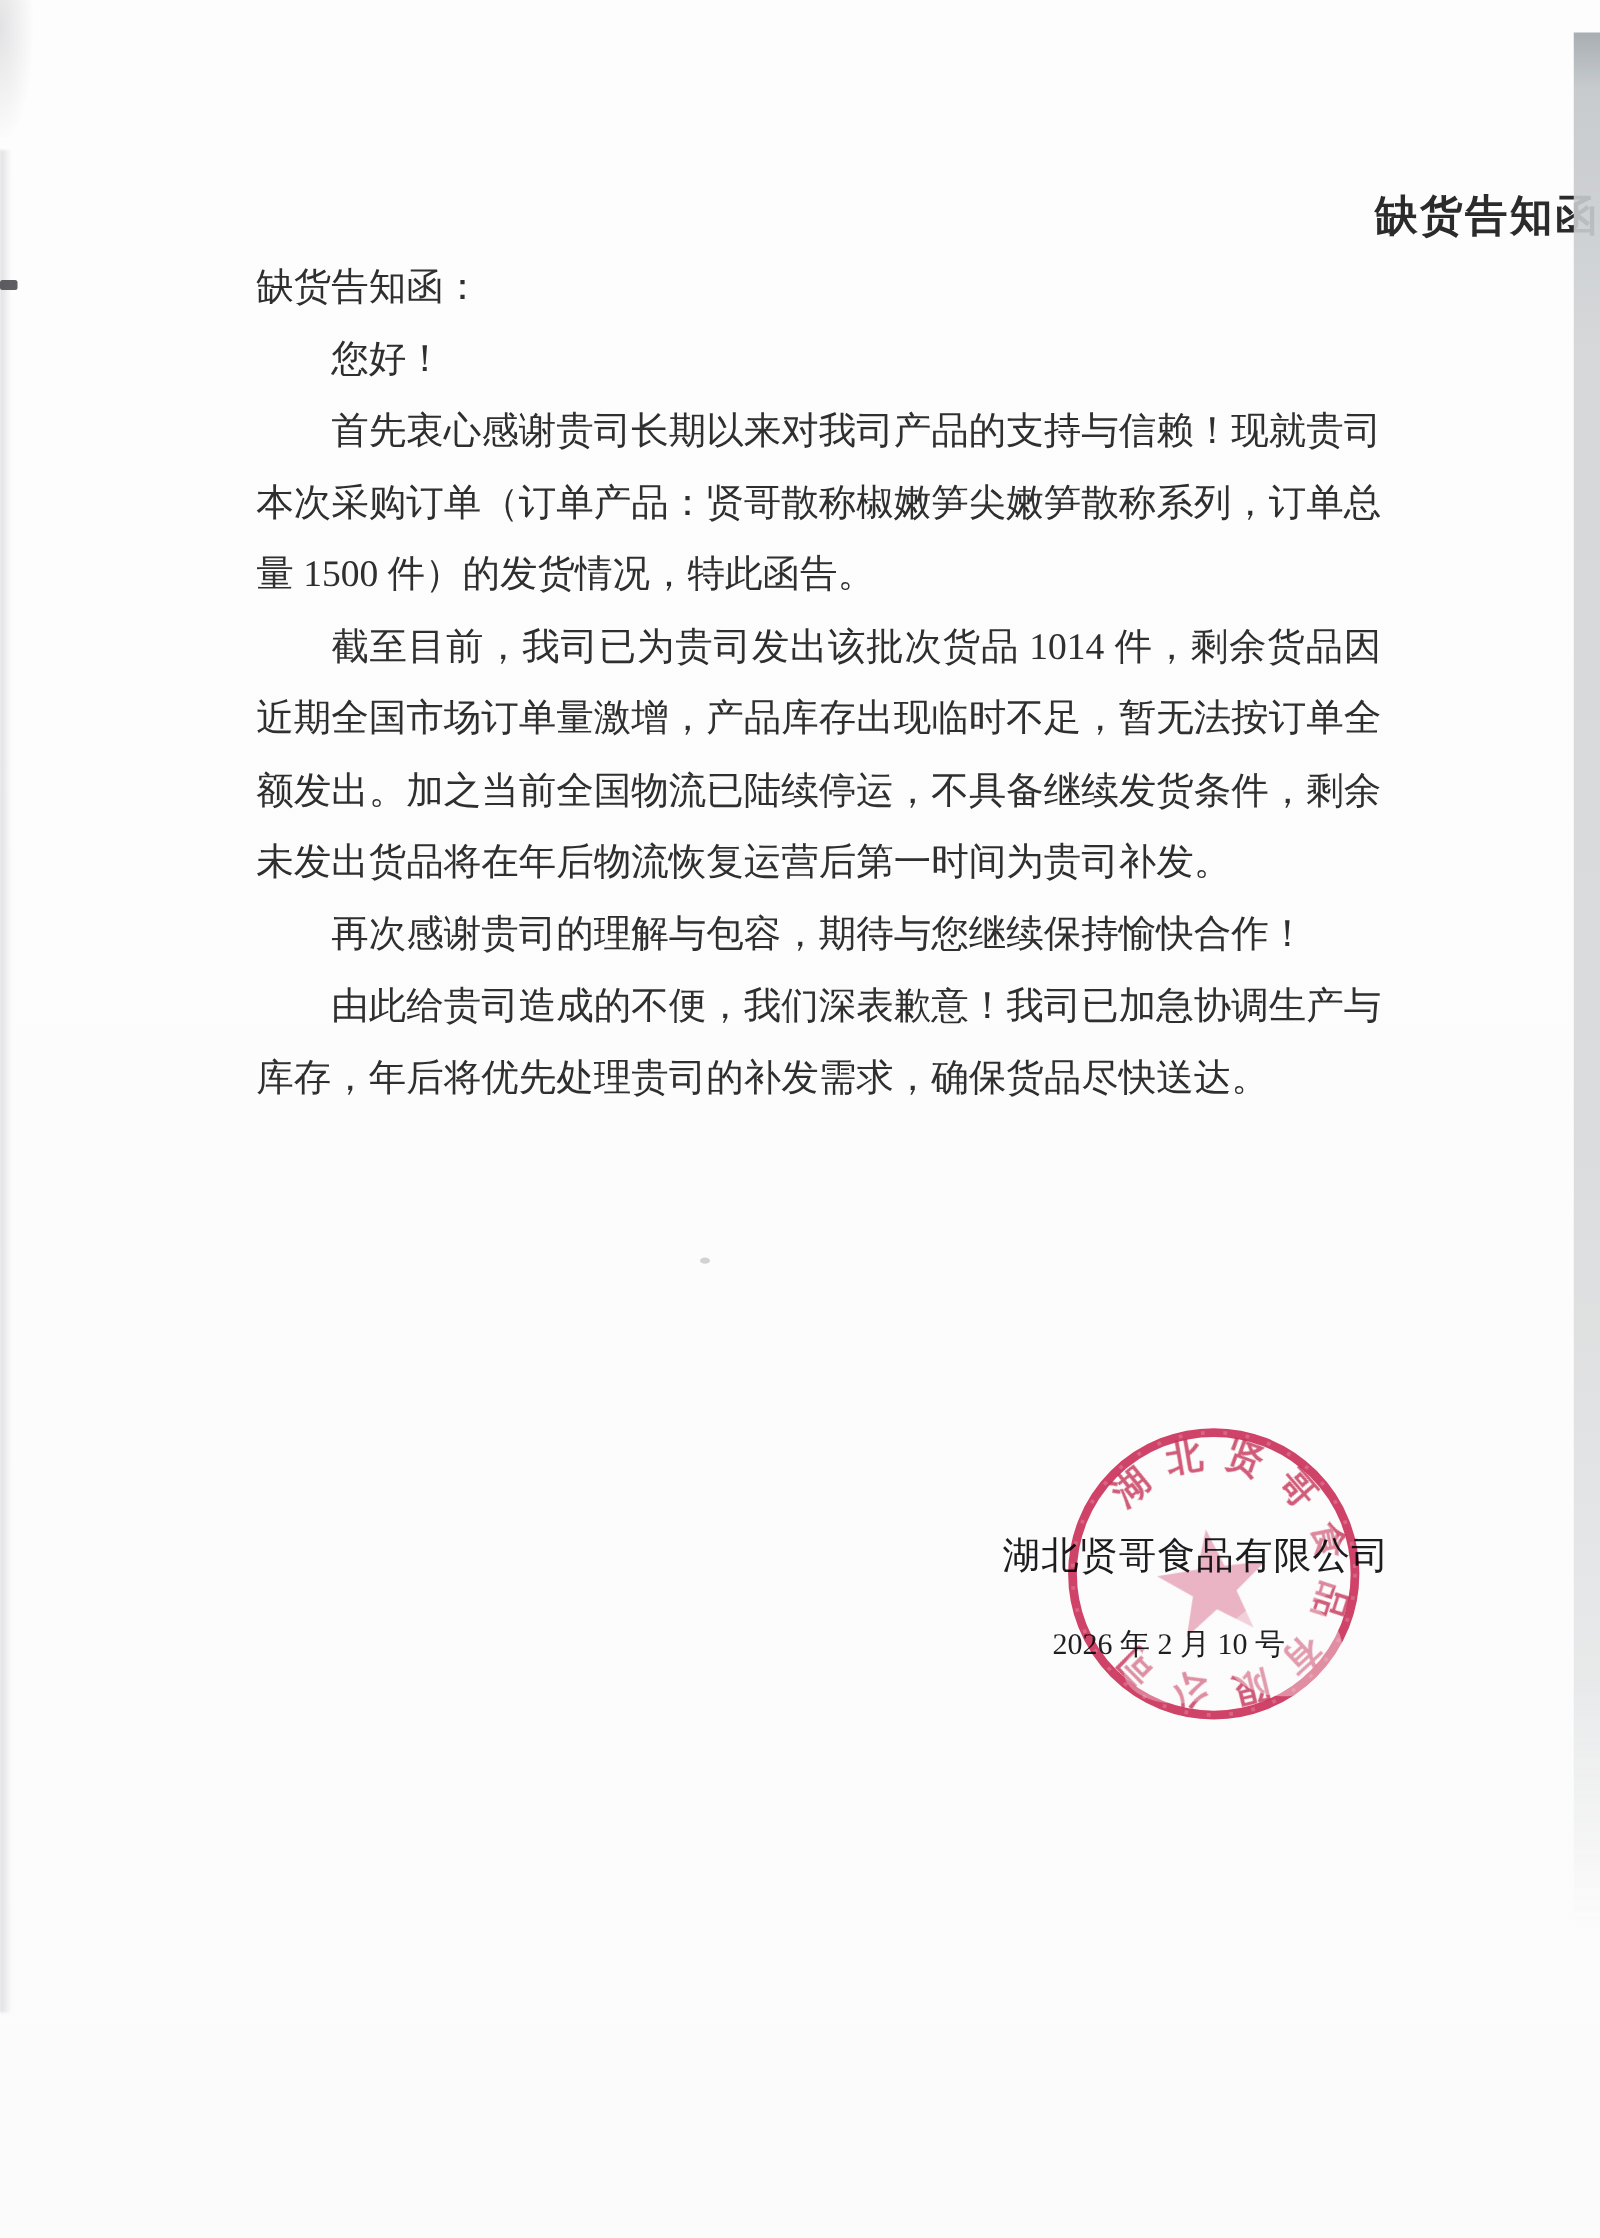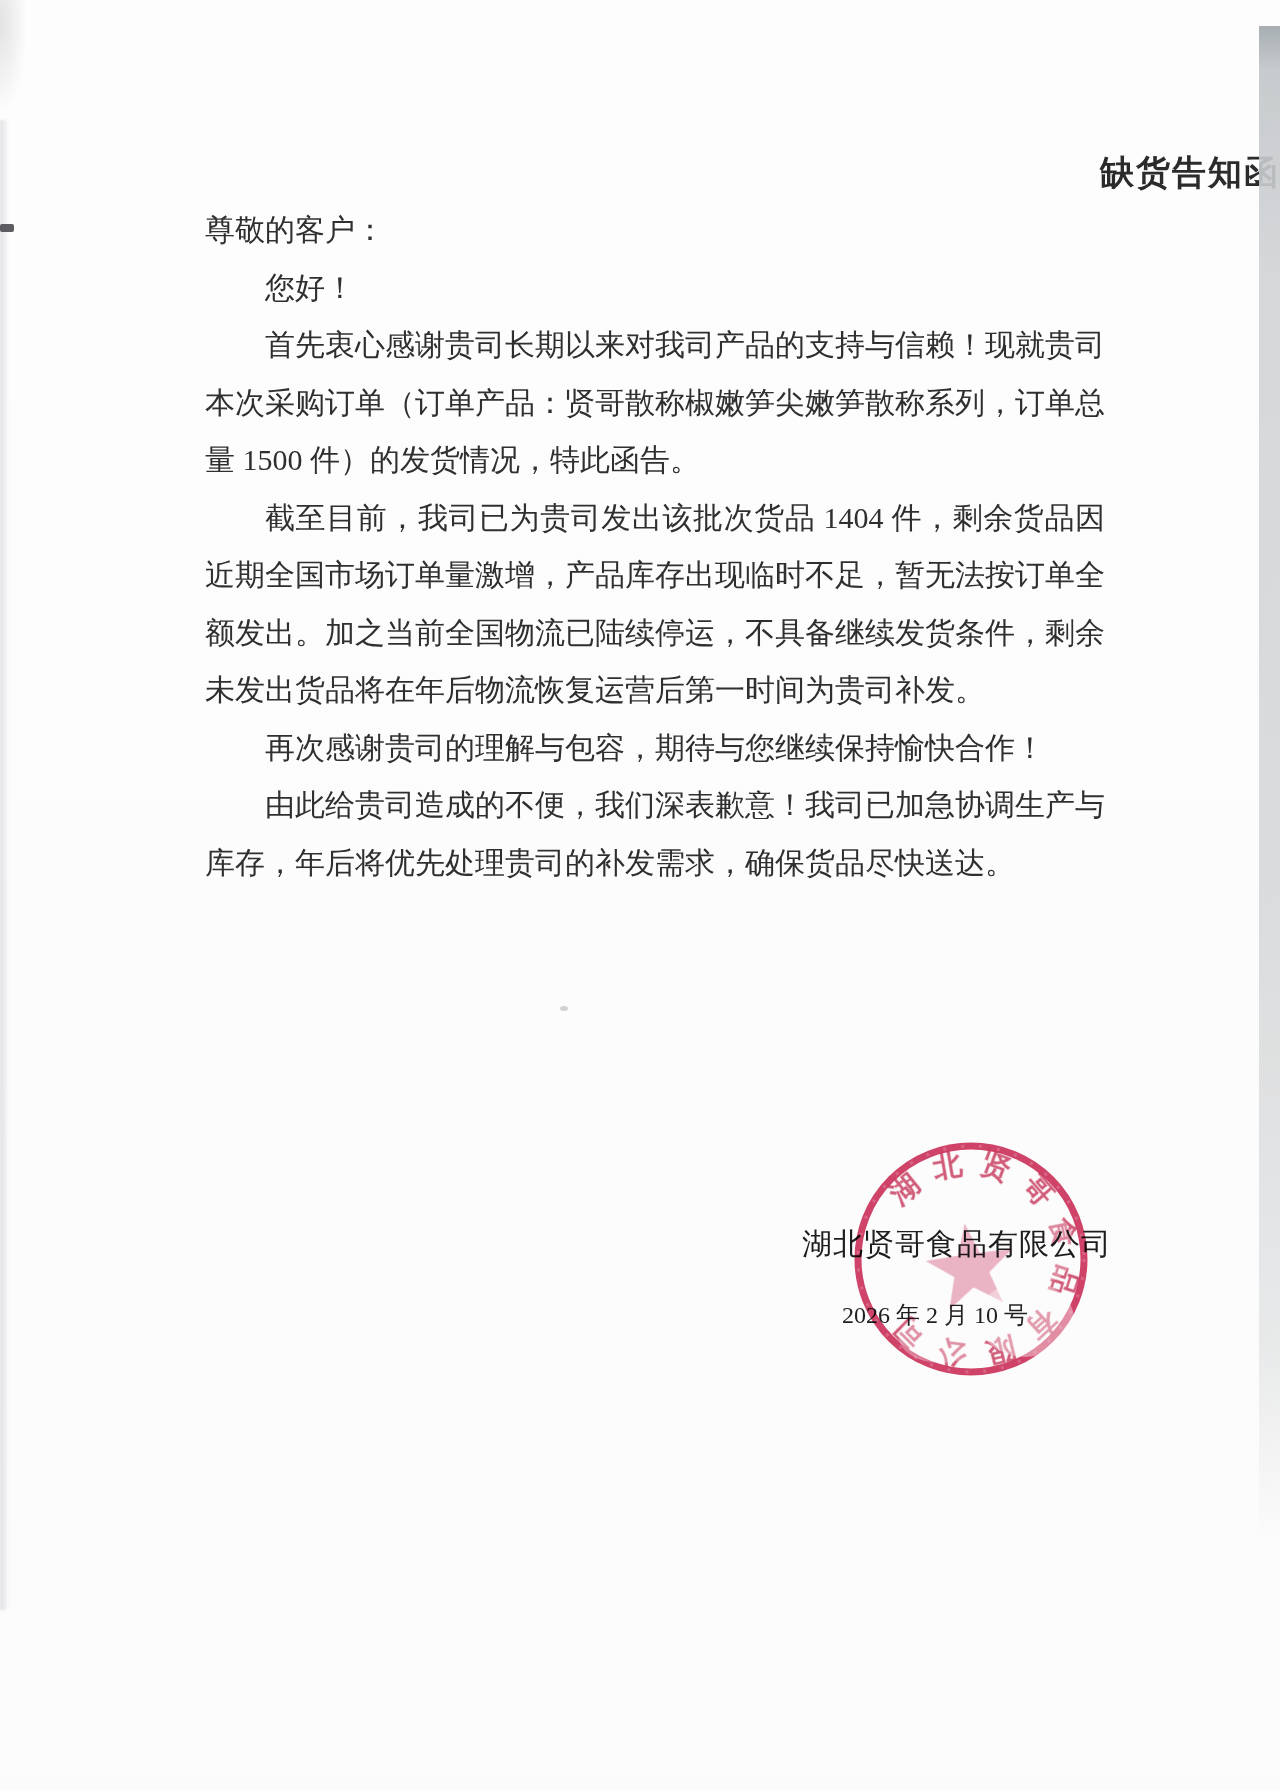--- a/index.html
+++ b/index.html
@@ -74,24 +74,24 @@
   }
 </style>
 </head>
 <body>
 
 <div class="page">
 
   <h1 class="title">缺货告知函</h1>
 
   <div class="body-text">
-    <p>尊敬的客户：</p>
+    <p>缺货告知函：</p>
     <p class="indent">您好！</p>
     <p class="indent">首先衷心感谢贵司长期以来对我司产品的支持与信赖！现就贵司本次采购订单（订单产品：贤哥散称椒嫩笋尖嫩笋散称系列，订单总量 1500 件）的发货情况，特此函告。</p>
-    <p class="indent">截至目前，我司已为贵司发出该批次货品 1404 件，剩余货品因近期全国市场订单量激增，产品库存出现临时不足，暂无法按订单全额发出。加之当前全国物流已陆续停运，不具备继续发货条件，剩余未发出货品将在年后物流恢复运营后第一时间为贵司补发。</p>
+    <p class="indent">截至目前，我司已为贵司发出该批次货品 1014 件，剩余货品因近期全国市场订单量激增，产品库存出现临时不足，暂无法按订单全额发出。加之当前全国物流已陆续停运，不具备继续发货条件，剩余未发出货品将在年后物流恢复运营后第一时间为贵司补发。</p>
     <p class="indent">再次感谢贵司的理解与包容，期待与您继续保持愉快合作！</p>
     <p class="indent">由此给贵司造成的不便，我们深表歉意！我司已加急协调生产与库存，年后将优先处理贵司的补发需求，确保货品尽快送达。</p>
   </div>
 
   <div class="company">湖北贤哥食品有限公司</div>
   <div class="date">2026 年 2 月 10 号</div>
 
   <svg class="stamp" viewBox="0 0 260 260" aria-hidden="true">
     <defs>
       <path id="sealArc" d="M 45.3 115.1 A 86 86 0 1 1 64.1 185.3" fill="none"></path>

